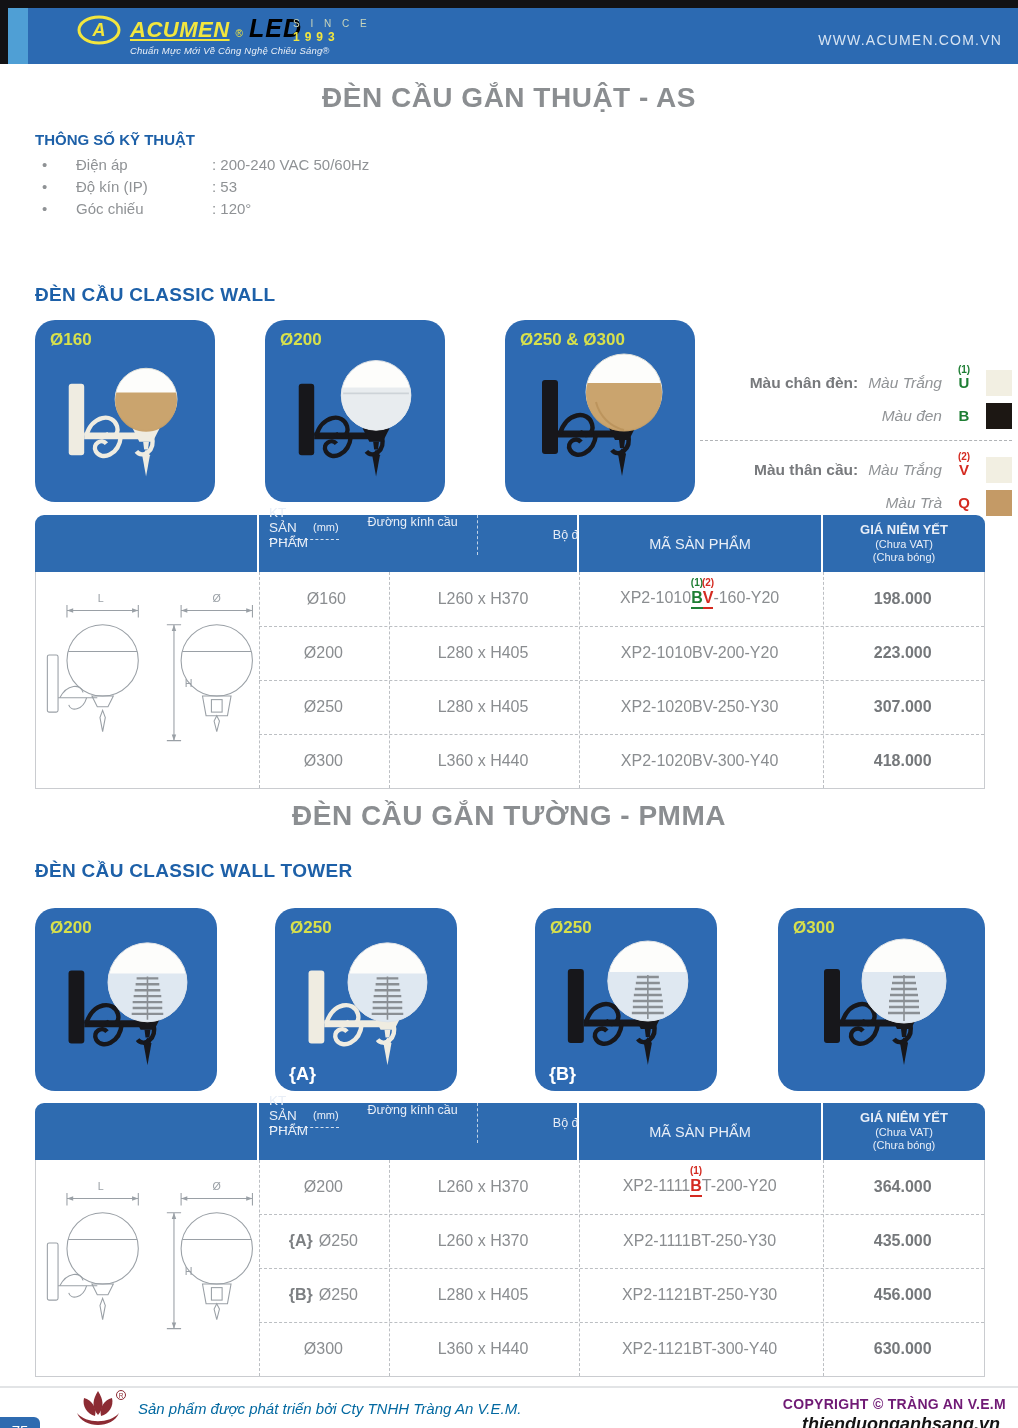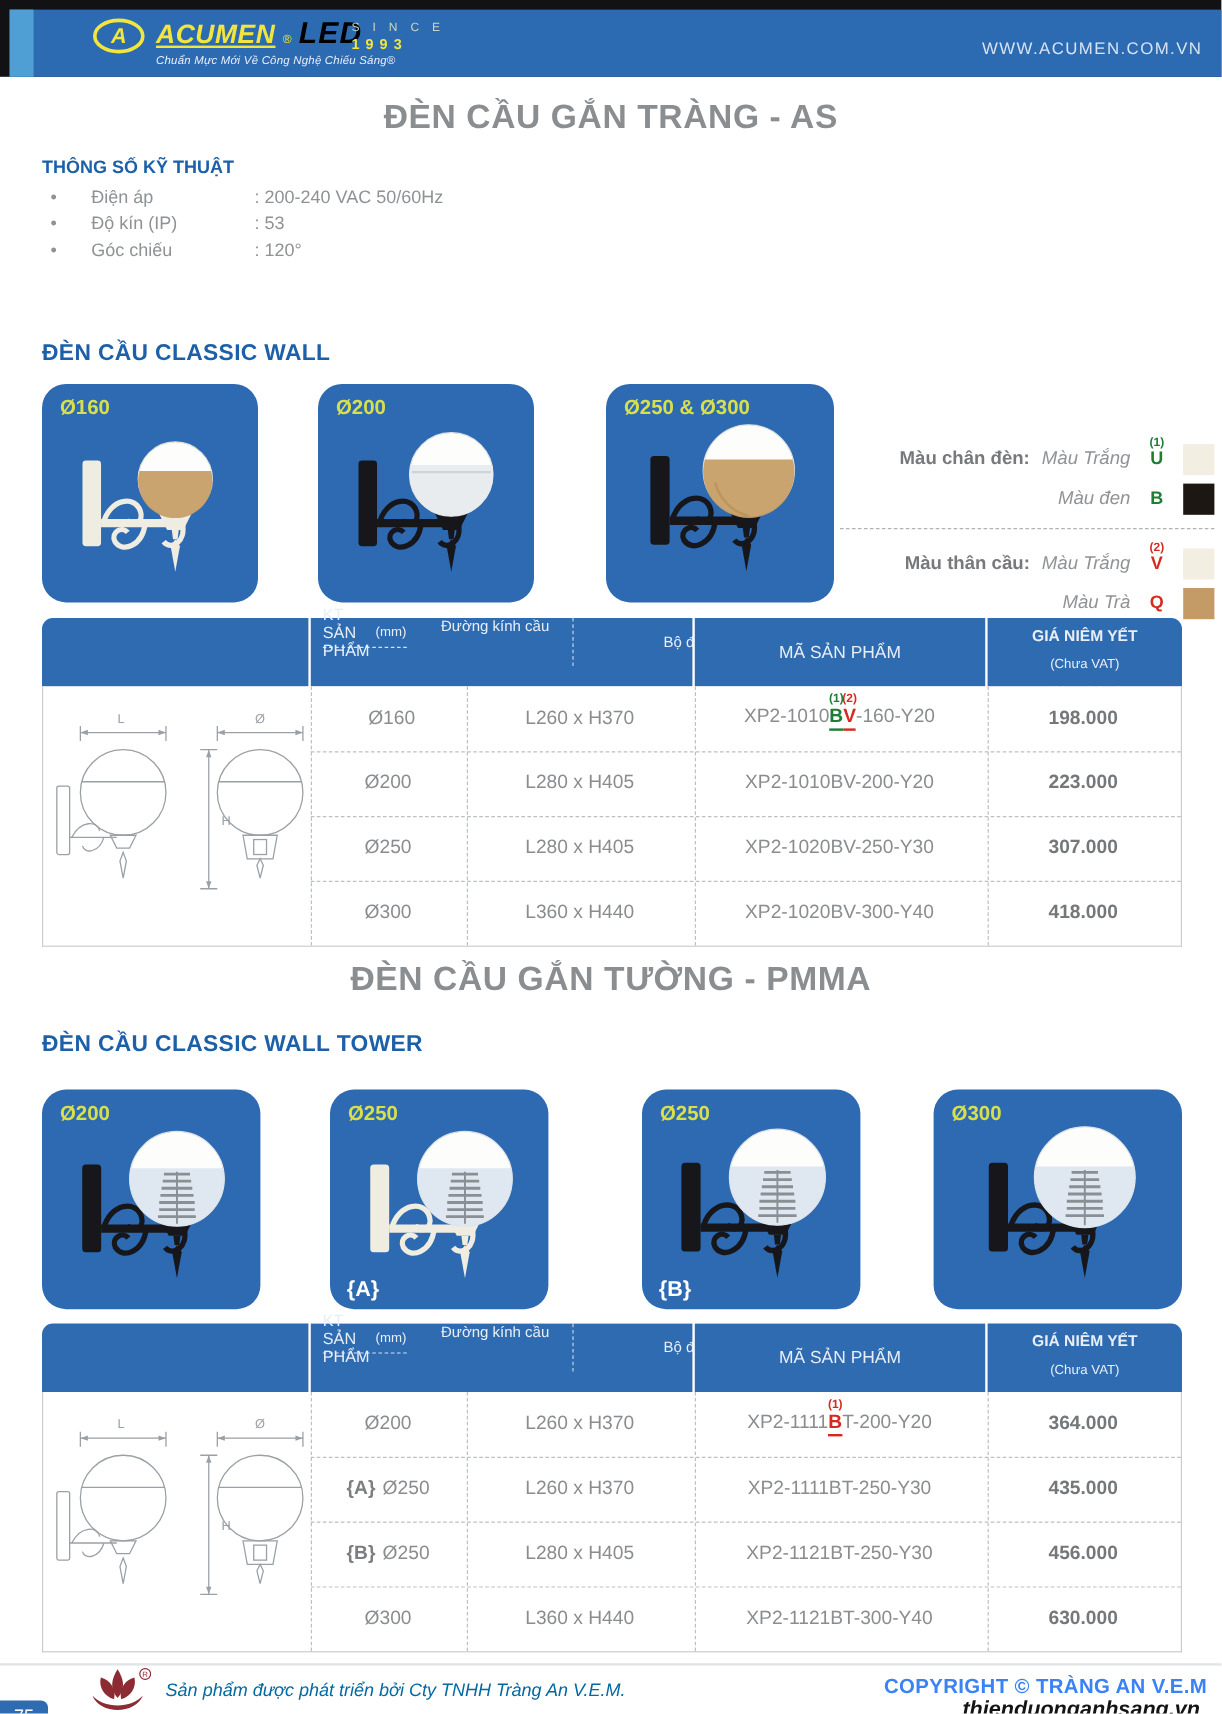--- a/index.html
+++ b/index.html
@@ -53,21 +53,21 @@
   .kt-top{height:24px;display:flex;align-items:center;justify-content:center;gap:5px;font-size:13.5px;
           border-bottom:1px dashed rgba(255,255,255,.8);margin:0 10px;}
   .kt-unit{font-size:11px;}
   .kt-sub{flex:1;display:flex;align-items:flex-start;}
   .kt-sub .s1{width:128px;text-align:center;font-size:12.5px;}
   .kt-sub .s2{width:190px;text-align:center;font-size:12.5px;border-left:1px dashed rgba(255,255,255,.7);
               height:70%;display:flex;align-items:center;justify-content:center;}
   .hb3{width:242px;margin-right:2px;display:flex;align-items:center;justify-content:center;font-size:14.5px;}
   .hb4{width:162px;text-align:center;padding-top:7px;border-top-right-radius:9px;box-sizing:border-box;}
   .hb4 .p1{font-size:13px;font-weight:bold;}
-  .hb4 .p2{font-size:11px;margin-top:11px;}
+  .hb4 .p2{font-size:11px;margin-top:1px;}
   .tbody{position:relative;height:216px;background:#ffffff;border:1px solid #caccd0;border-top:none;}
   .trow{display:flex;height:54px;align-items:center;font-size:16px;color:#8a8d90;}
   .tc{text-align:center;}
   .tc0{width:223px;}
   .tc1{width:130px;display:flex;justify-content:center;gap:6px;}
   .tc2{width:190px;}
   .tc3{width:244px;}
   .tc4{width:163px;font-weight:bold;color:#75787b;}
   .tprefix{font-weight:bold;color:#7c7f82;}
   .vline{position:absolute;top:0;bottom:0;border-left:1px dashed #bcbfc3;}
@@ -75,21 +75,21 @@
   .tdraw{position:absolute;left:6px;top:8px;width:214px;height:200px;}
   .csup{position:relative;display:inline-block;font-weight:bold;}
   .csup .sup{position:absolute;top:-12px;left:50%;transform:translateX(-50%);font-size:10px;}
   .csup .ltr{border-bottom:2px solid currentColor;display:inline-block;line-height:1.05;}
   
   .f-line{position:absolute;left:0;top:1386px;width:1018px;border-top:2px solid #e2e4e6;}
   .f-badge{position:absolute;left:0;top:1393px;width:40px;height:27px;background:#2e6bb0;color:#ffffff;
            display:flex;align-items:center;justify-content:center;border-radius:0 6px 6px 0;font-size:15px;margin-top:24px;}
   .f-lotus{position:absolute;left:74px;top:1389px;}
   .f-dev{position:absolute;left:138px;top:1400px;font-style:italic;color:#0369a1;font-size:15px;}
-  .f-copy{position:absolute;right:12px;top:1396px;color:#3b82f6;font-weight:bold;font-size:17px;letter-spacing:.3px;}
+  .f-copy{position:absolute;right:12px;top:1396px;color:#701a75;font-weight:bold;font-size:14px;letter-spacing:.3px;}
   .f-wm{position:absolute;right:18px;top:1414px;color:#141414;font-weight:bold;font-style:italic;font-size:18px;}
 </style>
 </head>
 <body>
 
 <svg width="0" height="0" style="position:absolute" aria-hidden="true">
   <defs>
     <symbol id="sym-bracket" viewBox="0 0 140 150">
       <rect x="6" y="38" width="16" height="74" rx="3" fill="currentColor"></rect>
       <path d="M22 92 H92" stroke="currentColor" stroke-width="7" fill="none"></path>
@@ -121,21 +121,21 @@
       </div>
     </div>
     <div class="since">
       <div class="since-label">S I N C E</div>
       <div class="since-year">1993</div>
     </div>
     <div class="website">WWW.ACUMEN.COM.VN</div>
   </div>
 </div>
 
-<div class="big-title" style="top:82px;">ĐÈN CẦU GẮN TRÀNG - AS</div>
+<div class="big-title" style="top:82px;">ĐÈN CẦU GẮN THUẬT - AS</div>
 
 <div class="specs-h">THÔNG SỐ KỸ THUẬT</div>
 <div class="spec-row" style="top:156px;">
   <span class="spec-bullet">•</span>
   <span class="spec-label">Điện áp</span>
   <span class="spec-value">: 200-240 VAC 50/60Hz</span>
 </div>
 <div class="spec-row" style="top:178px;">
   <span class="spec-bullet">•</span>
   <span class="spec-label">Độ kín (IP)</span>

